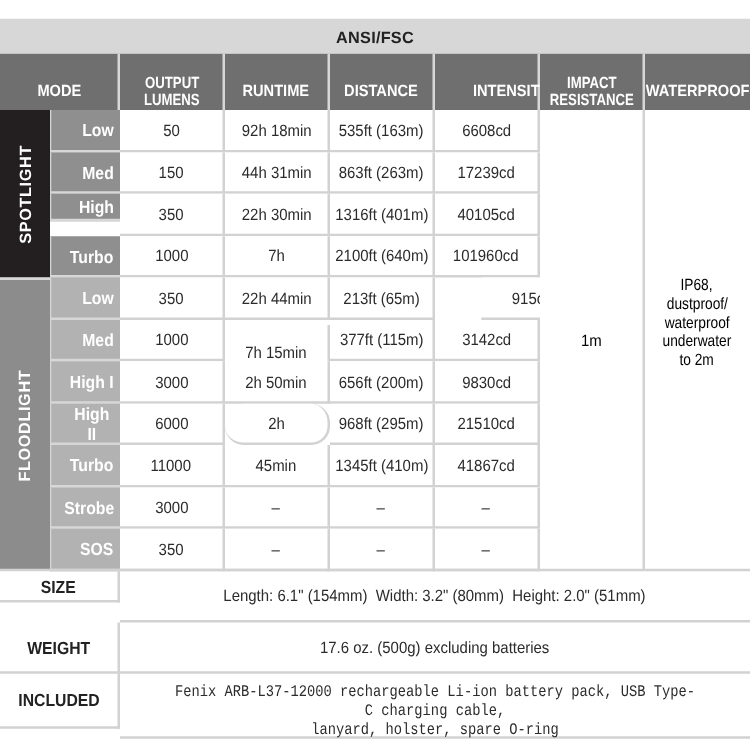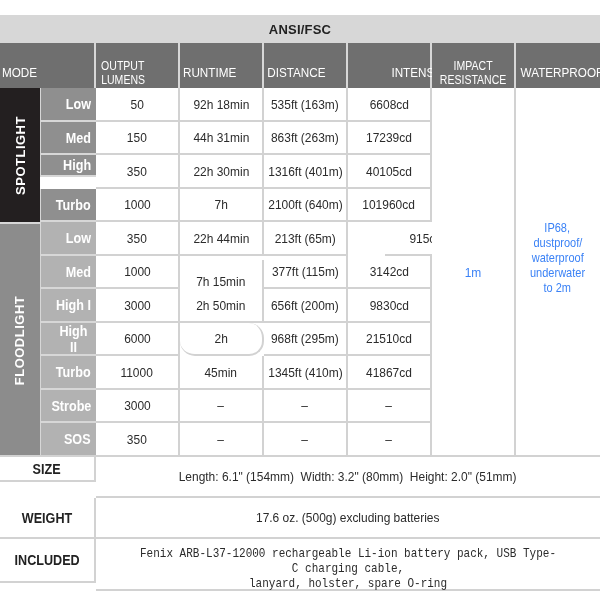--- a/index.html
+++ b/index.html
@@ -1,32 +1,32 @@
 <!DOCTYPE html>
 <html><head>
 <meta charset="utf-8">
 <style>
   html, body { margin:0; padding:0; background:#ffffff; }
   body { width:600px; height:600px; position:relative; overflow:hidden;
          font-family:"Liberation Sans", "DejaVu Sans", sans-serif; color:#2b2b2b; }
   .abs { position:absolute; box-sizing:border-box; display:flex; align-items:center; justify-content:center; text-align:center; }
   .topbar { left:0; top:15px; width:600px; height:28px; background:#d7d7d7; font-weight:bold; font-size:13px; color:#222; letter-spacing:0.2px; }
-  .hdrwrap { position:absolute; top:43px; height:60px; background:#6f6f6f; border-right:2px solid #d7d7d7; box-sizing:border-box; display:flex; align-items:center; justify-content:flex-start; text-align:center; color:#fff; font-weight:normal; font-size:13px; line-height:14px; }
+  .hdrwrap { position:absolute; top:43px; height:60px; background:#6f6f6f; border-right:2px solid #d7d7d7; box-sizing:border-box; display:flex; align-items:center; justify-content:center; text-align:center; color:#fff; font-weight:bold; font-size:13px; line-height:14px; }
   .hdrwrap span { display:inline-block; transform:scaleX(0.9); }
   .grp { left:0; width:40px; color:#fff; font-weight:bold; font-size:13px; letter-spacing:0.5px; }
   .grp span { transform:rotate(-90deg); white-space:nowrap; display:inline-block; }
   .grp-spot { top:88px; height:134px; background:#231f20; }
   .grp-flood { top:222px; height:234px; background:#8c8c8c; border-top:2px solid #d7d7d7; }
   .mode { left:40px; width:56px; height:34px; justify-content:flex-end; padding-right:5px; font-weight:bold; font-size:14px; color:#fff; border-bottom:2px solid #d7d7d7; border-left:1px solid #d7d7d7;padding-left:11px; }
   .mode span { display:inline-block; transform:scaleX(0.9); transform-origin:right center; }
   .mode.spot { background:#8f8f8f; }
   .mode.flood { background:#b2b2b2; }
   .cell { height:34px; font-size:13px; color:#2b2b2b; border-right:2px solid #d2d2d2; border-bottom:2px solid #d2d2d2; background:#fff; }
   .cell span { display:inline-block; transform:scaleX(0.92); white-space:nowrap; }
-  .merged { font-size:13px; color:#3b82f6; border-right:2px solid #d2d2d2; background:#fff; line-height:15px; }
+  .merged { font-size:13px; color:#000000; border-right:2px solid #d2d2d2; background:#fff; line-height:15px; }
   .merged span { display:inline-block; transform:scaleX(0.92); }
   .rowlabel { left:0; width:96px; font-weight:bold; font-size:14px; color:#222; border-right:2px solid #d2d2d2; border-bottom:2px solid #d2d2d2; }
   .rowlabel span { display:inline-block; transform:scaleX(0.9); }
   .rowval { left:96px; width:504px; font-size:13px; color:#2b2b2b; border-bottom:2px solid #d2d2d2; line-height:15px; padding:0 4px; }
   .rowval span { display:inline-block; transform:scaleX(0.92); }
   .hline { position:absolute; background:#d2d2d2; }
 </style>
 </head>
 <body>
 

